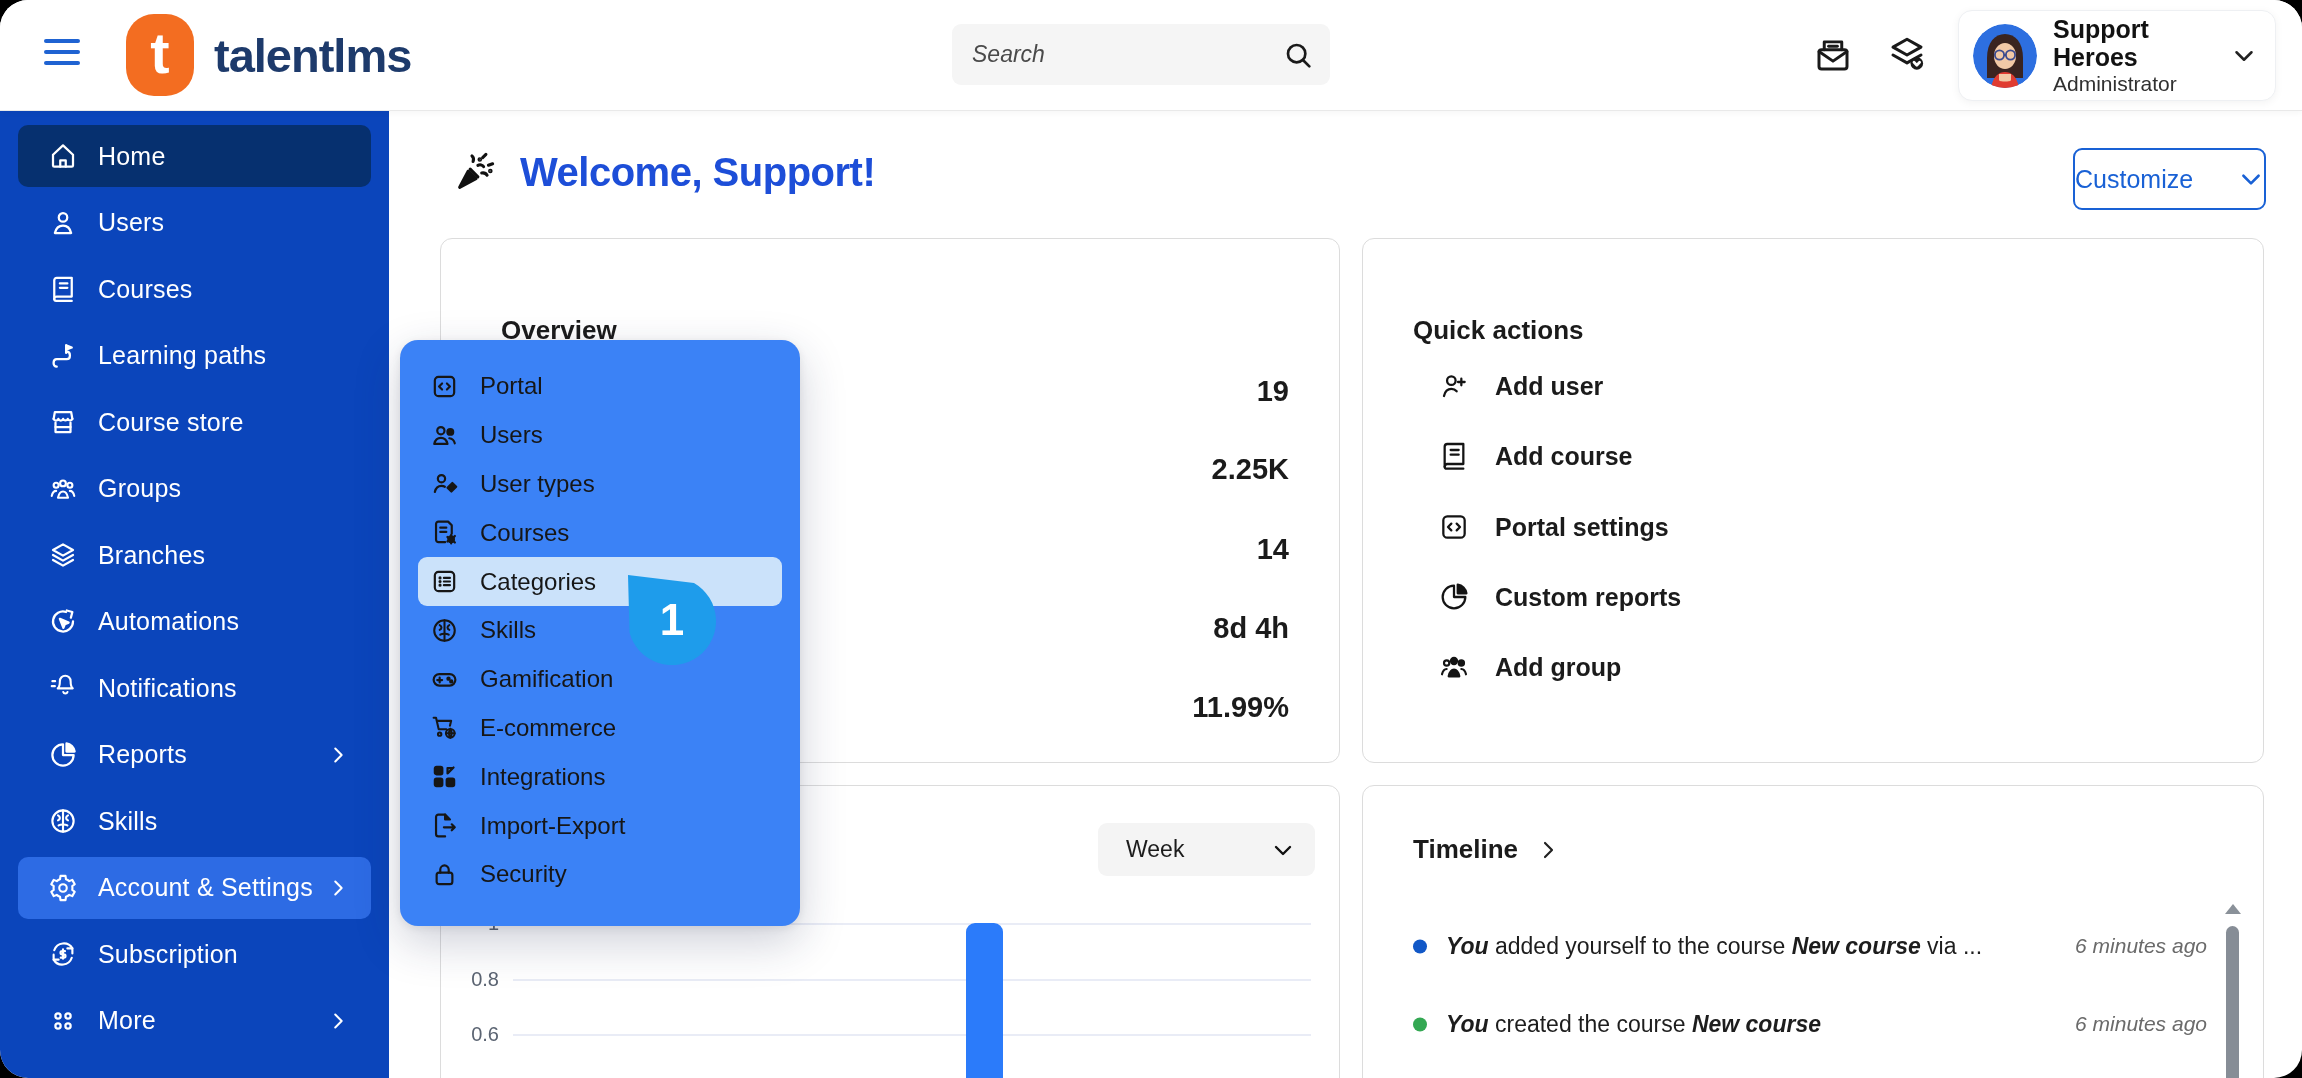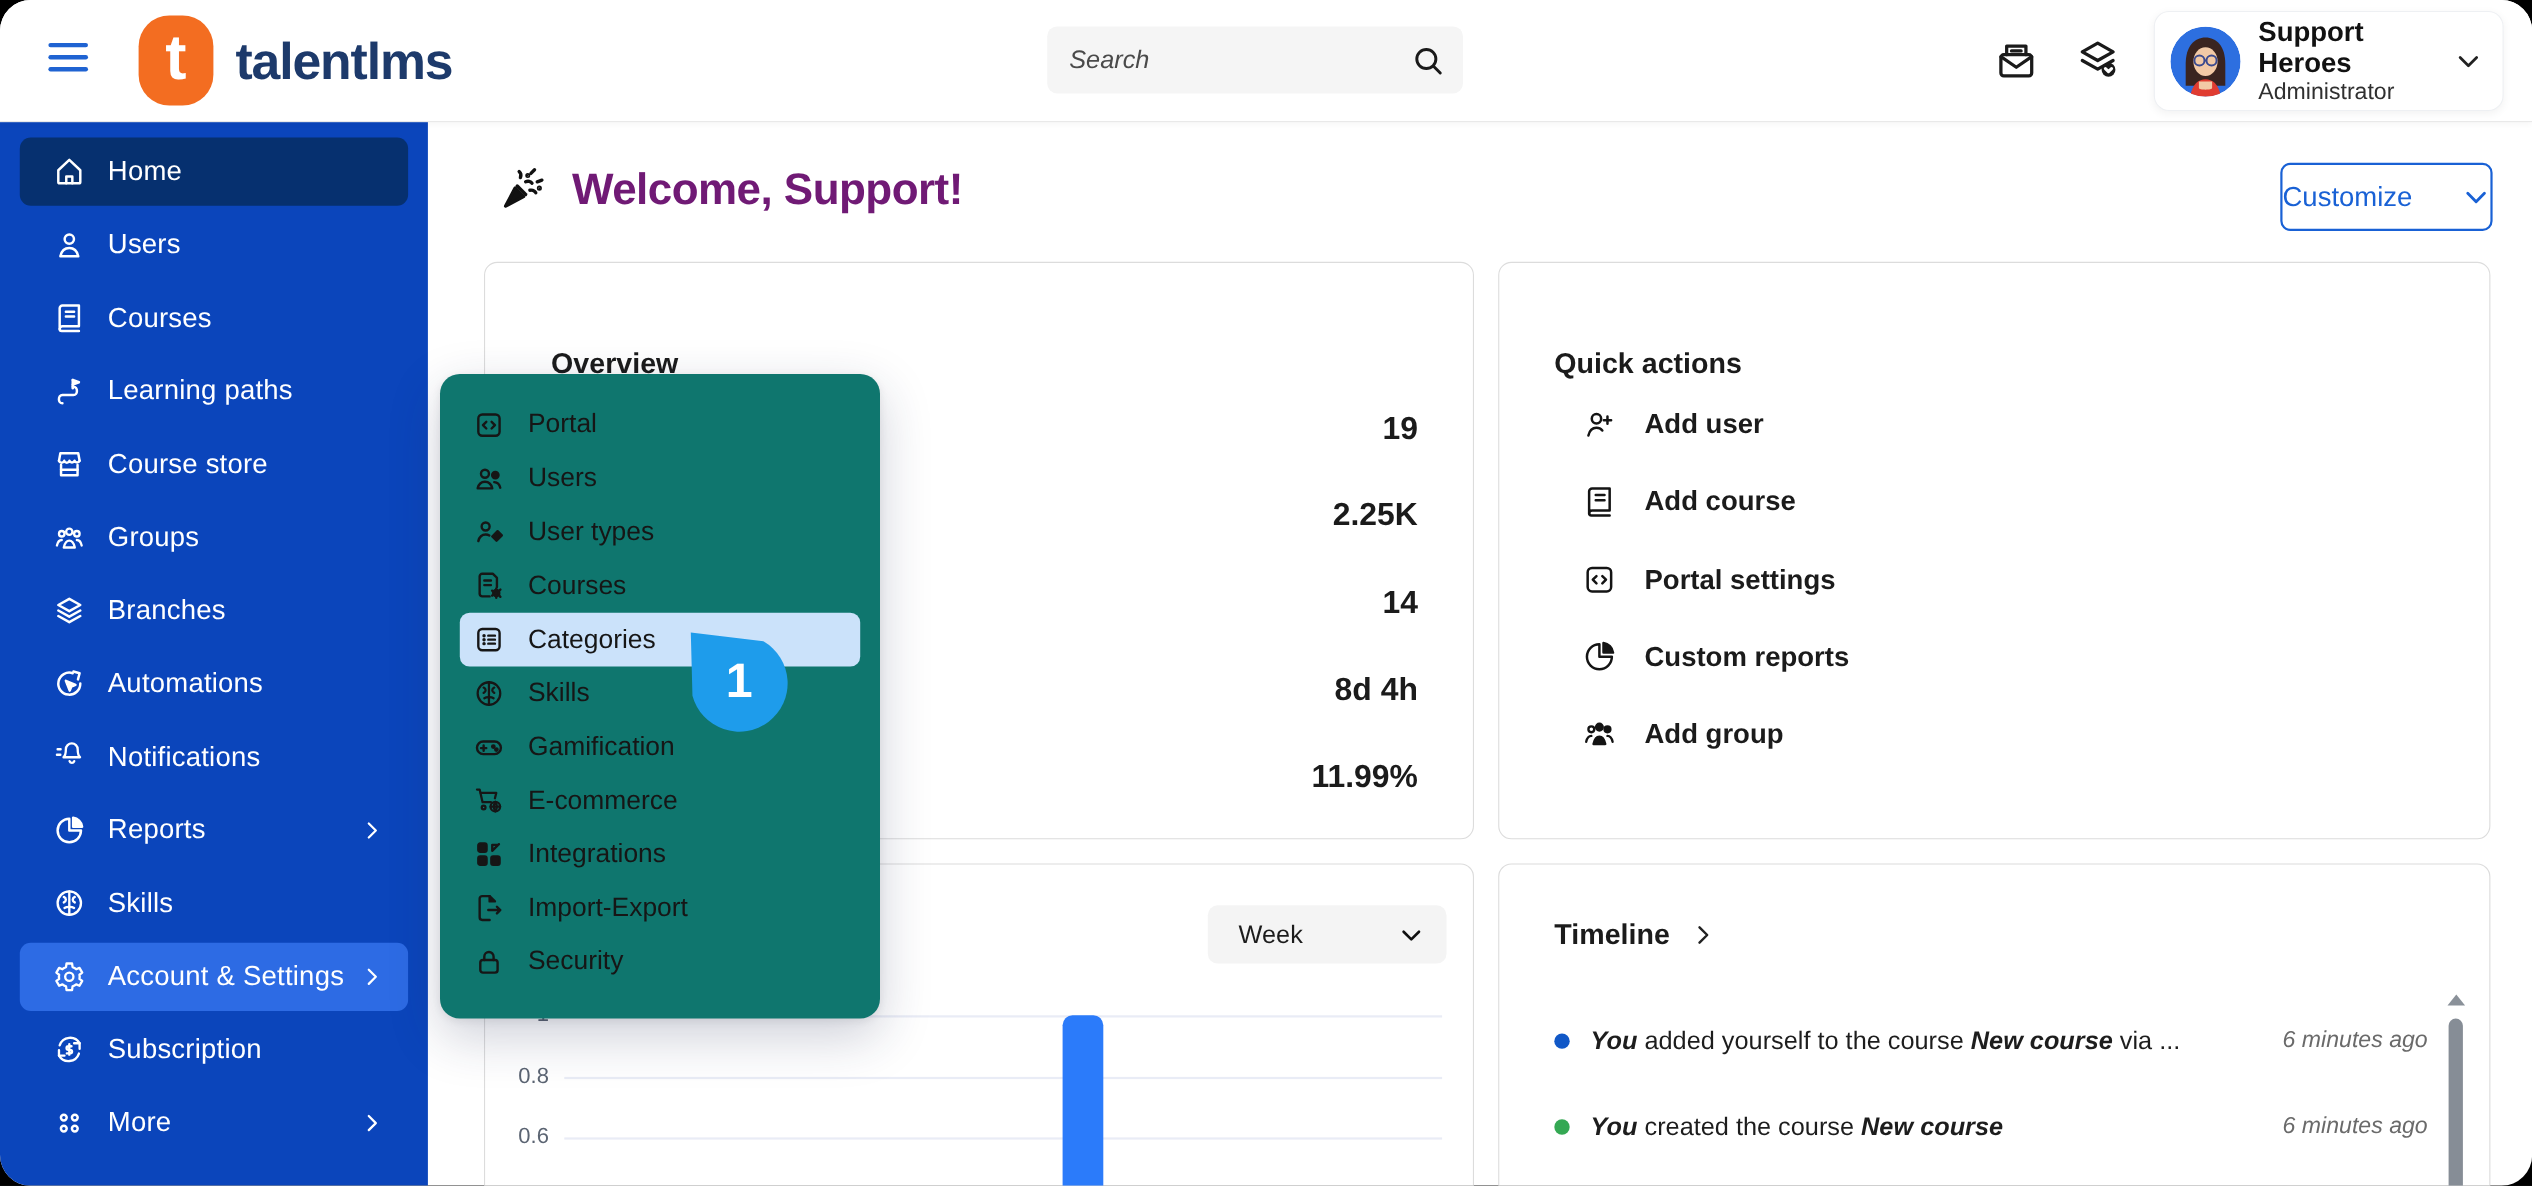--- a/index.html
+++ b/index.html
@@ -32,21 +32,21 @@
   .sidebar{position:absolute;left:0;top:110px;bottom:0;width:389px;background:#0B45BB;z-index:40;padding-top:15px;box-sizing:border-box;}
   .s-item{height:62px;margin:0 18px 4.5px 18px;border-radius:10px;display:flex;align-items:center;padding-left:30px;color:#fff;cursor:pointer;}
   .s-item .ic{width:30px;height:30px;flex:none;}
   .s-item .lbl{margin-left:20px;font-size:25px;font-weight:500;letter-spacing:.2px;}
   .s-item.active-dark{background:#06306F;}
   .s-item.active-light{background:#2D6BE4;}
   .s-item .chev{margin-left:auto;margin-right:22px;}
 
   
   .welcome{position:absolute;left:452px;top:140px;height:64px;display:flex;align-items:center;gap:22px;z-index:2;}
-  .welcome .ttl{font-size:40px;font-weight:700;color:#701a75;letter-spacing:-.5px;}
+  .welcome .ttl{font-size:40px;font-weight:700;color:#1d4ed8;letter-spacing:-.5px;}
   .customize{position:absolute;left:2073px;top:148px;width:189px;height:58px;border:2px solid #1961D5;border-radius:9px;background:#fff;color:#1961D5;display:flex;align-items:center;justify-content:space-between;gap:16px;font-size:25px;cursor:pointer;z-index:2;}
   .card{position:absolute;background:#fff;border:1.5px solid #dcdcdc;border-radius:12px;box-sizing:border-box;}
   .card-title{font-size:26px;font-weight:700;color:#1b1b1b;}
 
   .ov-card{left:440px;top:238px;width:900px;height:525px;}
   .ov-card .card-title{position:absolute;left:60px;top:76px;}
   .ov-val{position:absolute;right:50px;transform:translateY(-50%);font-size:29px;font-weight:700;color:#1b1b1b;}
 
   .qa-card{left:1362px;top:238px;width:902px;height:525px;}
   .qa-card .card-title{position:absolute;left:50px;top:76px;}
@@ -68,21 +68,21 @@
   .dot{width:14px;height:14px;border-radius:50%;flex:none;margin-right:19px;}
   .dot-blue{background:#1158C7;}
   .dot-green{background:#34A853;}
   .tl-actor,.tl-course{font-weight:700;font-style:italic;}
   .tl-time{position:absolute;right:56px;transform:translateY(-50%);font-size:21px;font-style:italic;color:#6a6a6a;}
   .tl-scroll{position:absolute;left:862px;top:118px;width:16px;bottom:0;}
   .tl-scroll .up{width:0;height:0;border-left:8px solid transparent;border-right:8px solid transparent;border-bottom:10px solid #8a9199;margin:0 auto;}
   .tl-scroll .thumb{position:absolute;left:1px;top:22px;width:13px;bottom:-8px;background:#868d96;border-radius:8px;}
 
   
-  .menu{position:absolute;left:400px;top:340px;width:400px;height:586px;background:#0f766e;border-radius:18px;box-shadow:0 16px 46px rgba(30,40,80,.22),0 2px 8px rgba(0,0,0,.08);z-index:60;padding-top:22px;box-sizing:border-box;}
+  .menu{position:absolute;left:400px;top:340px;width:400px;height:586px;background:#3b82f6;border-radius:18px;box-shadow:0 16px 46px rgba(30,40,80,.22),0 2px 8px rgba(0,0,0,.08);z-index:60;padding-top:22px;box-sizing:border-box;}
   .m-item{height:48.8px;margin:0 18px;border-radius:9px;display:flex;align-items:center;padding-left:12px;cursor:pointer;color:#161616;}
   .m-item .ic{width:29px;height:29px;flex:none;}
   .m-item .lbl{margin-left:21px;font-size:24px;}
   .m-item.hl{background:#CBE2FA;}
   .click-badge{position:absolute;left:200px;top:213px;width:130px;height:130px;pointer-events:none;}
   .click-badge .num{position:absolute;left:52px;top:42px;width:40px;text-align:center;font-size:44px;font-weight:600;color:#fff;}
 
   svg{display:block;}
 </style>
 </head>

